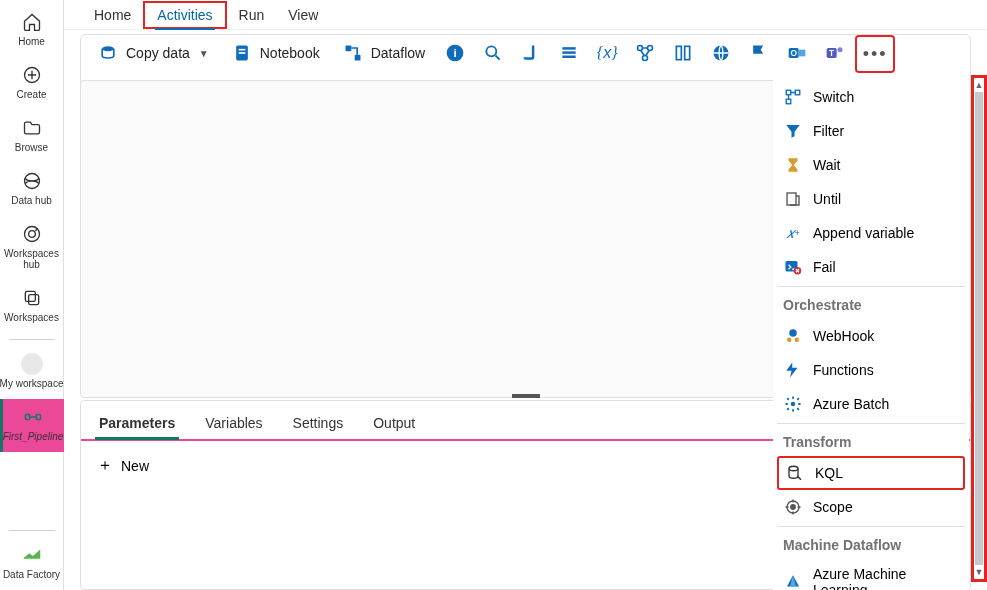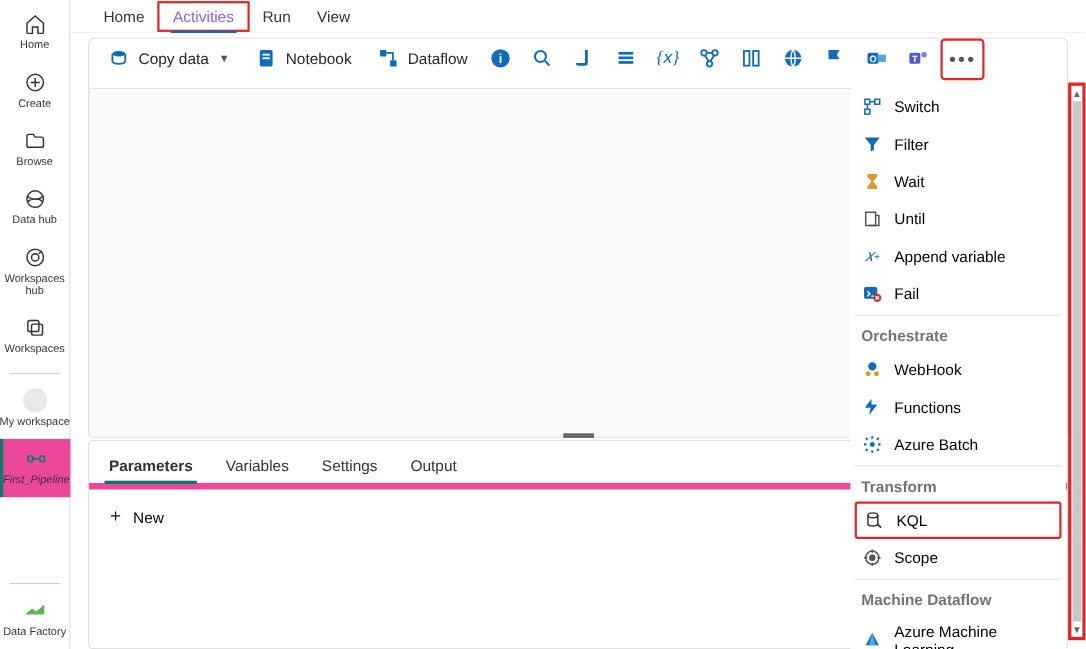--- a/index.html
+++ b/index.html
@@ -14,39 +14,39 @@
     .nav-item.active { border-left: 3px solid #117865; background: #ec4899; font-style: italic; }
     .nav-item.active .nav-icon { color: #117865; }
     .avatar { width: 22px; height: 22px; border-radius: 50%; background: #e8e8e8; }
 
     
     .main { position: absolute; left: 64px; top: 0; right: 0; bottom: 0; }
 
     
     .top-tabs { height: 30px; display: flex; align-items: center; padding-left: 18px; border-bottom: 1px solid #f0f0f0; }
     .top-tab { padding: 4px 12px; font-size: 14px; color: #333; cursor: pointer; }
-    .top-tab.selected { color: #8b5cf6; position: relative; }
+    .top-tab.selected { color: #0369a1; position: relative; }
     .top-tab.selected::after { content: ''; position: absolute; left: 10px; right: 10px; bottom: -3px; height: 2px; background: #0f6cbd; }
     .highlight-box { border: 2px solid #e32424; }
 
     
     .activities-bar { height: 58px; margin: 4px 16px 0 16px; border: 1px solid #e0e0e0; border-radius: 6px; display: flex; align-items: flex-start; padding: 0 6px; gap: 2px; }
     .act-btn { height: 36px; display: flex; align-items: center; gap: 7px; padding: 0 10px; border-radius: 4px; cursor: pointer; font-size: 14px; color: #242424; }
     .act-icon { width: 22px; height: 22px; display: flex; align-items: center; justify-content: center; color: #0f6cbd; }
     .icon-only { padding: 0 7px; }
     .chev { font-size: 10px; color: #555; margin-left: 2px; }
     .more-wrap { width: 40px; height: 38px; border: 2px solid #e32424; display: flex; align-items: center; justify-content: center; border-radius: 4px; }
 
     
     .canvas { position: absolute; left: 16px; right: 16px; top: 80px; height: 318px; background: #fafafa; border: 1px solid #e0e0e0; border-radius: 4px; }
     .canvas-handle { position: absolute; left: 50%; bottom: -1px; transform: translateX(-50%); width: 28px; height: 4px; border-top: 2px solid #555; border-bottom: 2px solid #555; }
 
     
     .bottom-panel { position: absolute; left: 16px; right: 16px; top: 400px; bottom: 0; border: 1px solid #e0e0e0; border-radius: 4px; padding-top: 6px; }
-    .bottom-tabs { display: flex; gap: 22px; padding-left: 14px; border-bottom: 6px solid #ec4899; }
+    .bottom-tabs { display: flex; gap: 22px; padding-left: 14px; border-bottom: 2px solid #ec4899; }
     .bottom-tab { padding: 8px 4px; font-size: 14px; color: #333; cursor: pointer; position: relative; }
     .bottom-tab.selected { font-weight: 600; }
     .bottom-tab.selected::after { content: ''; position: absolute; left: 0; right: 0; bottom: -1px; height: 3px; background: #117865; }
     .new-btn { display: inline-flex; align-items: center; gap: 8px; padding: 14px 16px; cursor: pointer; font-size: 14px; }
 
     
     .dropdown { position: absolute; top: 80px; right: 18px; width: 196px; background: #fff; font-size: 14px; z-index: 10; }
     .dd-item { display: flex; align-items: center; gap: 10px; padding: 7px 10px; cursor: pointer; }
     .dd-icon { width: 20px; height: 20px; display: flex; align-items: center; justify-content: center; flex-shrink: 0; }
     .dd-header { font-weight: 700; padding: 8px 10px 6px; color: #737373; }

